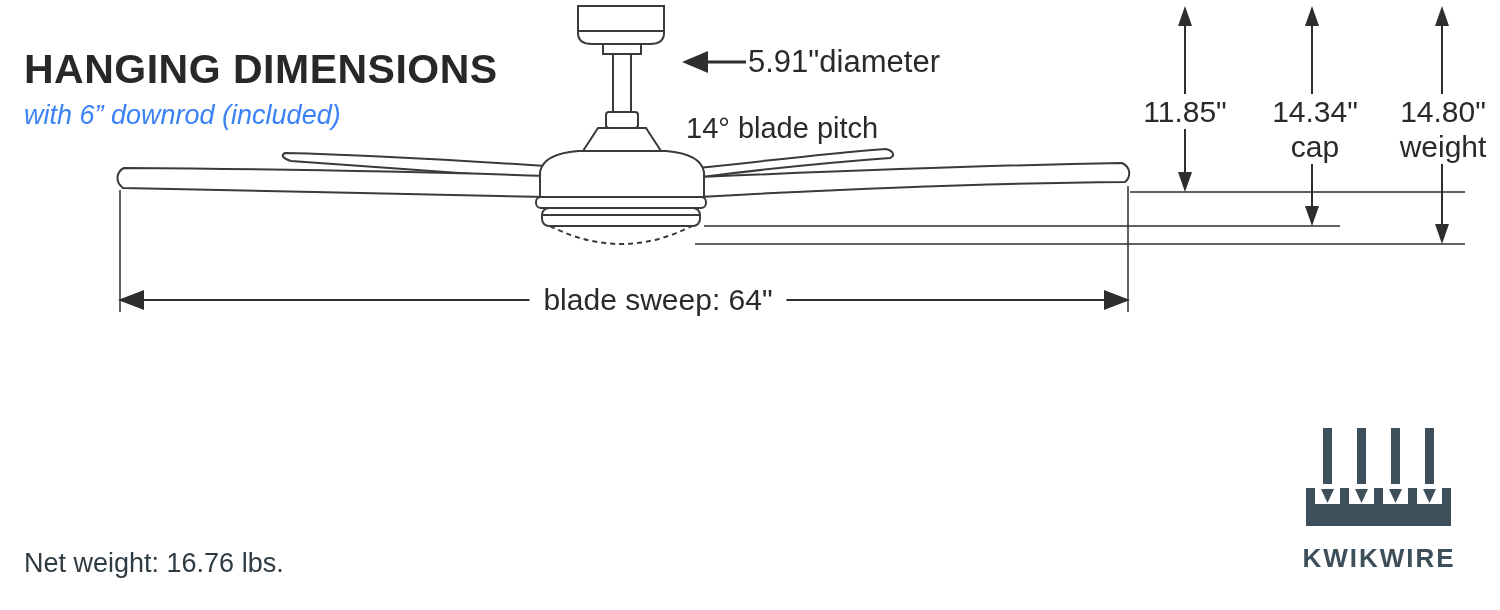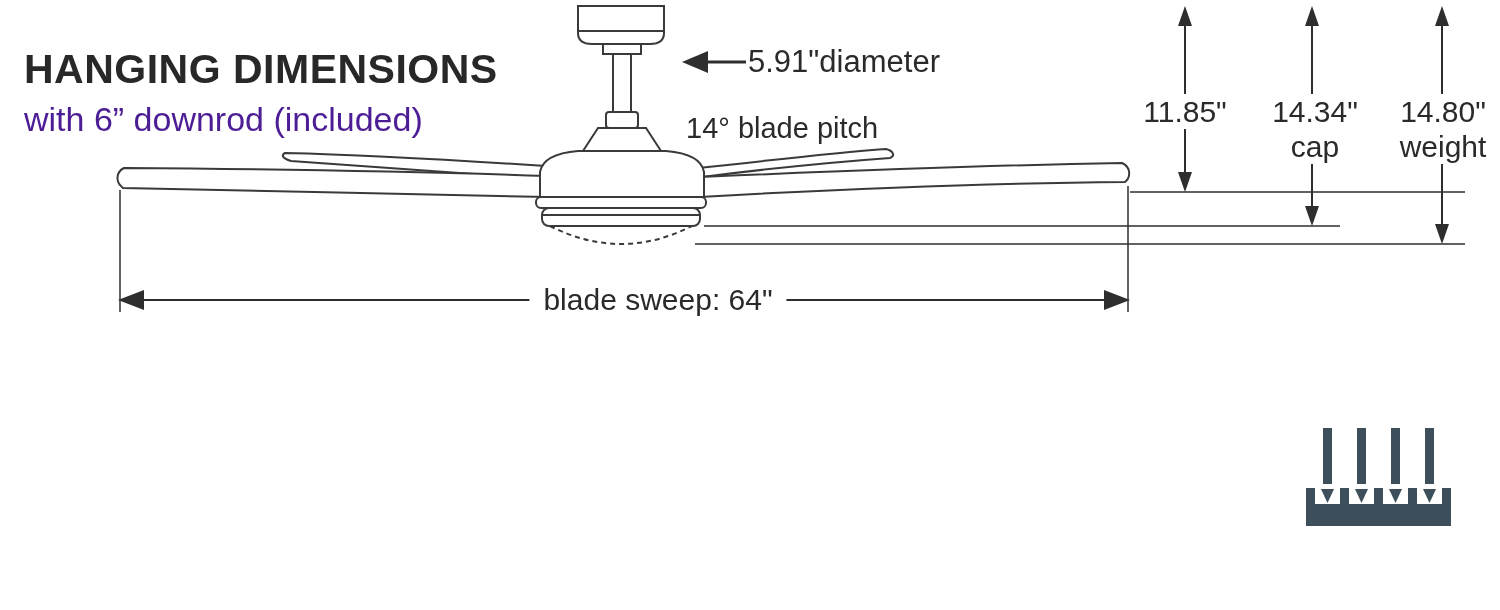--- a/index.html
+++ b/index.html
@@ -1,21 +1,21 @@
 <!DOCTYPE html>
 <html><head>
 <meta charset="utf-8">
 <style>
   html,body{margin:0;padding:0;background:#fff;}
   body{width:1500px;height:610px;overflow:hidden;font-family:"Liberation Sans",sans-serif;}
   .canvas{position:relative;width:1500px;height:441px;background:#fff;}
   .canvas svg{position:absolute;left:0;top:0;}
   .txt{position:absolute;white-space:nowrap;color:#2a2a2a;}
   .title{left:24px;top:46px;font-size:41px;font-weight:700;letter-spacing:.5px;color:#282828;}
-  .subtitle{left:24px;top:100px;font-size:34px;color:#4c1d95;}
+  .subtitle{left:24px;top:100px;font-size:27px;color:#3b82f6;font-style:italic;}
   .ann-diameter{left:748px;top:44px;font-size:31px;}
   .ann-pitch{left:686px;top:112px;font-size:29px;}
   .sweep-label{left:658px;top:283px;font-size:30px;transform:translateX(-50%);background:#fff;padding:0 14px;}
   .dim{position:absolute;top:94px;transform:translateX(-50%);display:flex;flex-direction:column;align-items:center;line-height:33px;}
   .dim span{background:#fff;padding:1px 6px;font-size:30px;color:#2a2a2a;white-space:nowrap;}
   .dim1{left:1185px;} .dim2{left:1315px;} .dim3{left:1443px;}
   .net-weight{left:24px;top:548px;font-size:27px;color:#2f3b42;}
   .logo-text{left:1288px;top:543px;width:182px;text-align:center;font-size:26px;font-weight:700;letter-spacing:2px;color:#3e4f5c;}
 </style>
 </head>
@@ -106,14 +106,16 @@
   </div>
   <div class="dim dim2">
     <span>14.34"</span>
     <span>cap</span>
   </div>
   <div class="dim dim3">
     <span>14.80"</span>
     <span>weight</span>
   </div>
 
+  <div class="txt net-weight">Net weight: 16.76 lbs.</div>
+  <div class="txt logo-text">KWIKWIRE</div>
 
 </div>
 
 </body></html>

